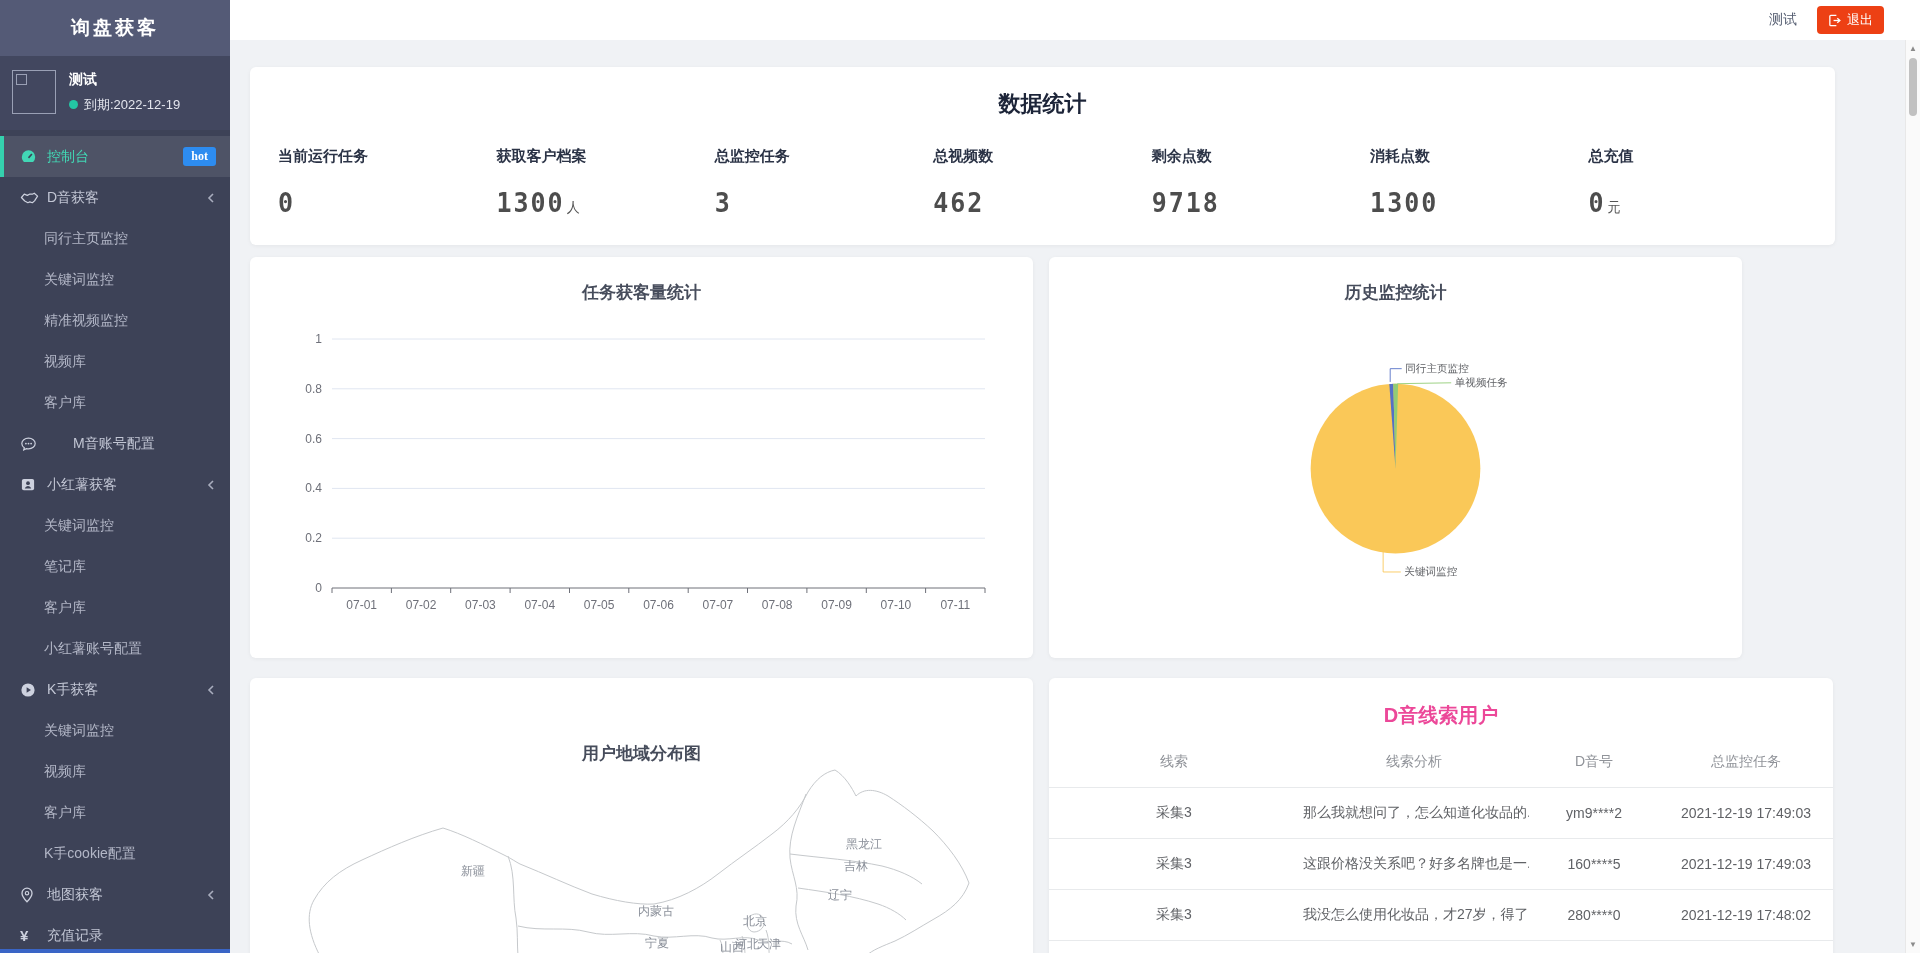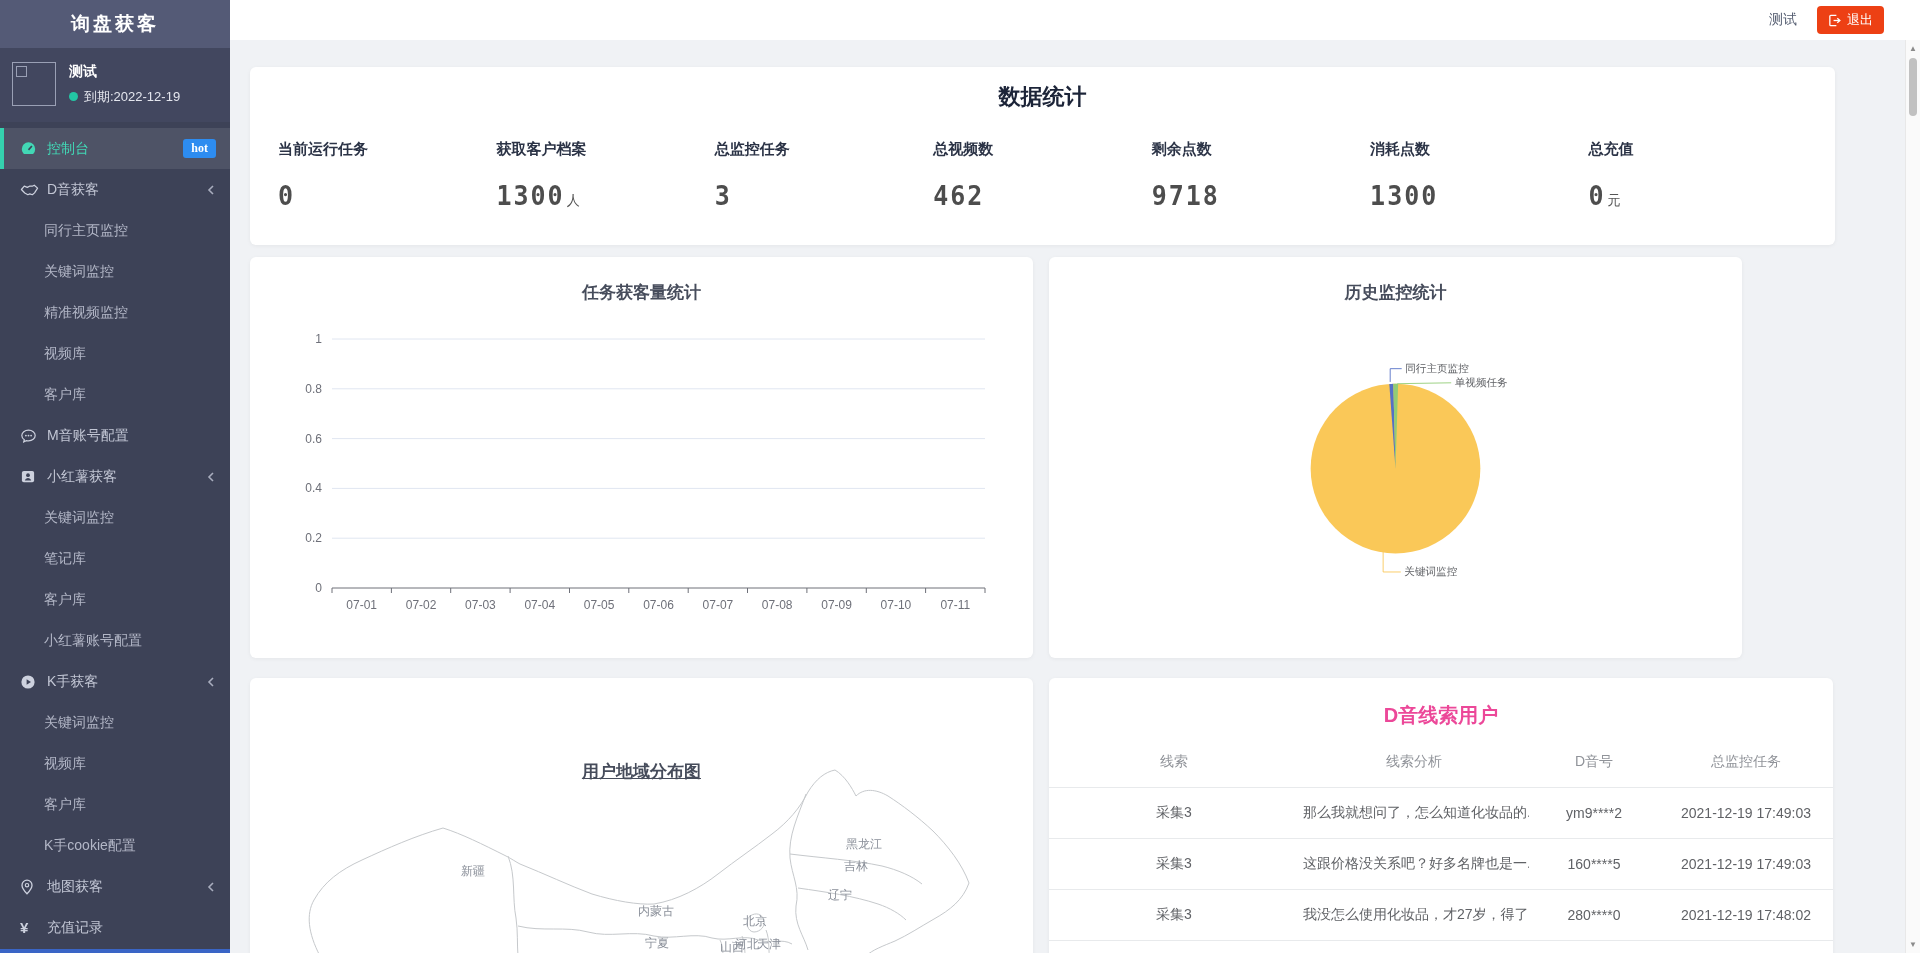--- a/index.html
+++ b/index.html
@@ -1,61 +1,61 @@
 <!DOCTYPE html>
 <html><head>
 <meta charset="utf-8">
 <style>
   * { margin:0; padding:0; box-sizing:border-box; }
   body { width:1920px; height:953px; overflow:hidden; font-family:"Liberation Sans","DejaVu Sans",sans-serif; background:#f0f2f5; }
   .app { display:flex; width:1920px; height:953px; }
 
   
   .sidebar { width:230px; flex-shrink:0; background:#3d4257; color:#c5c8d6; position:relative; overflow:hidden; }
-  .sidebar-header { height:48px; background:#545a76; color:#fff; display:flex; align-items:center; justify-content:center; font-size:19px; font-weight:bold; letter-spacing:3px; }
+  .sidebar-header { height:56px; background:#545a76; color:#fff; display:flex; align-items:center; justify-content:center; font-size:19px; font-weight:bold; letter-spacing:3px; }
   .user-panel { background:#42475f; display:flex; align-items:center; gap:13px; padding:14px 12px 16px 12px; }
   .avatar { width:44px; height:44px; border:1px solid #9aa0b5; position:relative; flex-shrink:0; }
   .avatar .broken { position:absolute; top:3px; left:3px; width:11px; height:11px; border:1px solid #9aa0b5; }
   .user-name { color:#fff; font-weight:bold; font-size:14px; }
   .user-expire { margin-top:7px; display:flex; align-items:center; gap:6px; font-size:13px; color:#e4e6ee; }
   .dot { width:9px; height:9px; border-radius:50%; background:#23c6a4; }
   .menu { padding-top:6px; }
   .menu-item { height:41px; display:flex; align-items:center; padding:0 14px 0 20px; font-size:14px; cursor:pointer; color:#c2c6d4; }
   .menu-item .mi-icon { width:20px; margin-right:7px; display:flex; align-items:center; color:#cdd1de; flex-shrink:0; }
   .menu-item.child { padding-left:44px; color:#b3b7c7; }
   .menu-item.active { background:rgba(255,255,255,.09); color:#42d7b5; border-left:4px solid #35d1ae; padding-left:16px;font-family:Liberation Serif, serif; }
   .menu-item.active .mi-icon { color:#42d7b5; }
-  .menu-item.indent2 .mi-label { }
+  .menu-item.indent2 .mi-label { margin-left:26px; }
   .badge-hot { margin-left:auto; background:#2d8cf0; color:#fff; font-size:12px; font-weight:bold; padding:1px 8px 2px; border-radius:3px; line-height:16px; }
   .chevron { margin-left:auto; color:#a9adbe; display:flex; }
   .yen-glyph { font-size:15px; font-weight:bold; }
   .bottom-strip { position:absolute; left:0; right:0; bottom:0; height:4px; background:#3a65c6; }
 
   
   .main { flex:1; display:flex; flex-direction:column; min-width:0; }
   .topbar { height:40px; background:#fff; display:flex; align-items:center; justify-content:flex-end; gap:20px; padding-right:36px; }
   .uname { font-size:14px; color:#515a6e; cursor:pointer; }
   .logout-btn { background:#ed4014; color:#fff; border:none; border-radius:4px; font-size:13px; padding:5px 11px; display:flex; align-items:center; gap:6px; cursor:pointer; }
   .content { position:relative; height:913px; overflow:hidden; background:#f0f2f5; }
 
   .card { position:absolute; background:#fff; border-radius:6px; box-shadow:0 1px 4px rgba(0,0,0,.05); }
   #card-stats { left:20px; top:27px; width:1585px; height:178px; }
-  .stats-title { text-align:center; font-size:22px; font-weight:bold; color:#1c2438; padding-top:15px; }
+  .stats-title { text-align:center; font-size:22px; font-weight:bold; color:#1c2438; padding-top:22px; }
   .stats-row { display:flex; padding:0 28px; margin-top:28px; }
   .stat { flex:1; }
   .stat-label { font-size:15px; font-weight:bold; color:#2b3346; }
   .stat-value { margin-top:22px; font-family:"DejaVu Sans Mono",monospace; font-weight:bold; font-size:25px; color:#4d4d4d; letter-spacing:2px; transform:scaleY(1.08); transform-origin:left; }
   .stat-suffix { font-family:"Liberation Sans",sans-serif; font-weight:normal; font-size:13px; color:#555; letter-spacing:0; margin-left:2px; }
 
   #card-line { left:20px; top:217px; width:783px; height:401px; }
   #card-pie  { left:819px; top:217px; width:693px; height:401px; }
   #card-map  { left:20px; top:638px; width:783px; height:430px; }
   #card-table{ left:819px; top:638px; width:784px; height:430px; }
   .chart-title { position:absolute; top:24px; left:0; width:100%; text-align:center; font-size:17px; font-weight:bold; color:#464c5b; }
-  .map-title  { top:82px;text-decoration:underline; }
+  .map-title  { top:64px; }
   .chart-svg { position:absolute; inset:0; width:100%; height:100%; }
   .axis-text { font-size:12px; fill:#6E7079; }
   .pie-label { font-size:12px; fill:#606266; }
   .map-label { font-size:12px; fill:#8a8f99; }
 
   .table-title { text-align:center; font-size:20px; font-weight:bold; color:#ec4899; padding-top:24px; }
   table.leads { width:100%; border-collapse:collapse; margin-top:14px; table-layout:fixed; }
   table.leads th { font-weight:normal; color:#909399; font-size:14px; padding:10px 4px 16px; text-align:center; }
   table.leads td { color:#606266; font-size:14px; text-align:center; padding:16px 4px; border-top:1px solid #e8eaec; white-space:nowrap; overflow:hidden; }
 

